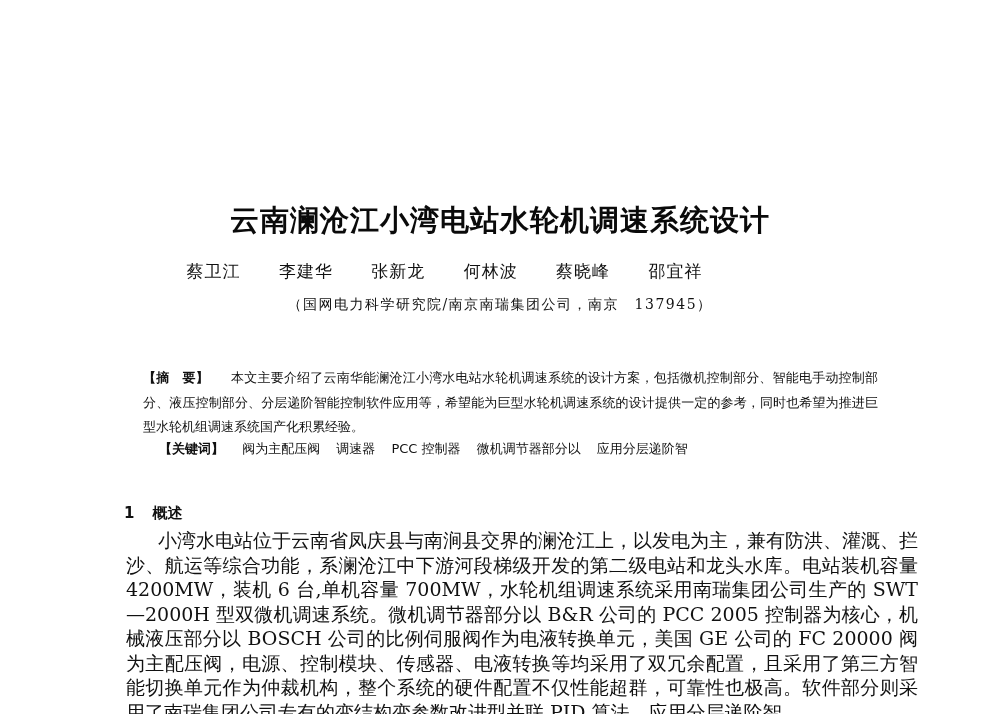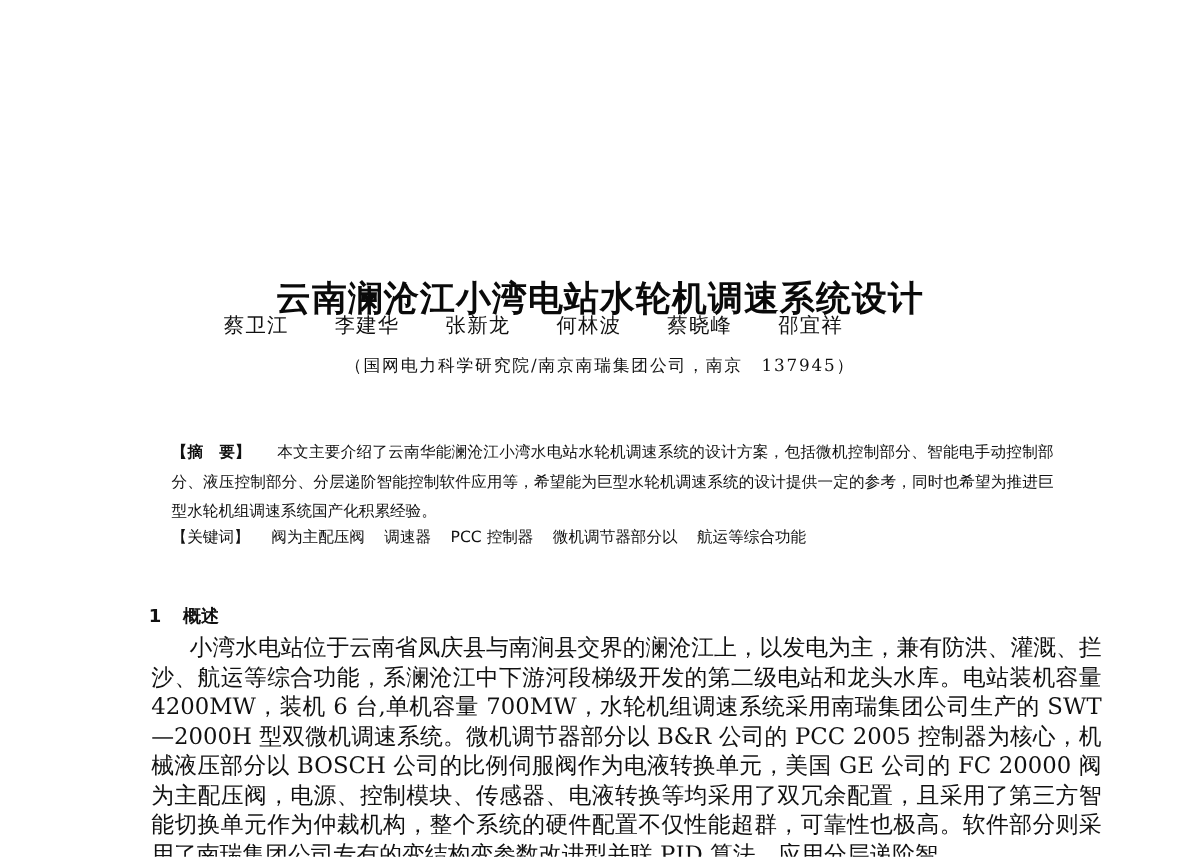--- a/index.html
+++ b/index.html
@@ -2,21 +2,21 @@
 <html><head>
   <meta charset="utf-8">
   <style>
     html, body { margin: 0; padding: 0; background: #ffffff; }
     body {
       width: 1000px; height: 714px; overflow: hidden; position: relative;
       font-family: "DejaVu Serif", "Liberation Serif", serif;
       color: #111111;
     }
     .title {
-      position: absolute; left: 0; top: 210px; width: 1000px;
+      position: absolute; left: 0; top: 182px; width: 1000px;
       text-align: center; font-size: 29px; font-weight: bold; letter-spacing: 1px;
       font-family: "DejaVu Sans", "Liberation Sans", sans-serif;
       color: #0a0a0a;
     }
     .authors {
       position: absolute; left: 0; top: 260px; width: 889px;
       text-align: center; font-size: 17px; letter-spacing: 1px; word-spacing: 14px;
       font-family: "DejaVu Serif", "Liberation Serif", serif;
     }
     .authors span { margin: 0 9px; }
@@ -29,21 +29,21 @@
       font-size: 13px; line-height: 24.5px;
       font-family: "DejaVu Sans", "Liberation Sans", sans-serif;
       text-align: justify;
     }
     .abstract .label { font-weight: bold; margin-right: 22px; }
     .keywords {
       position: absolute; left: 143px; top: 439px; width: 735px;
       font-size: 13px; line-height: 20px;
       font-family: "DejaVu Sans", "Liberation Sans", sans-serif;
     }
-    .keywords .label { font-weight: normal; margin-right: 14px; }
+    .keywords .label { font-weight: bold; margin-right: 14px; margin-left: 16px; }
     .keywords .kw { margin-right: 12px; }
     .section-heading {
       position: absolute; left: 112px; top: 492px;
       font-size: 15px; font-weight: bold;
       font-family: "DejaVu Sans", "Liberation Sans", sans-serif;
     }
     .section-heading .num { margin-right: 18px; }
     .body-text {
       position: absolute; left: 126px; top: 528px; width: 792px;
       font-size: 19px; line-height: 24.5px; text-align: justify;
@@ -69,20 +69,20 @@
 <div class="abstract">
   <span class="label">【摘　要】</span><span>本文主要介绍了云南华能澜沧江小湾水电站水轮机调速系统的设计方案，包括微机控制部分、智能电手动控制部分、液压控制部分、分层递阶智能控制软件应用等，希望能为巨型水轮机调速系统的设计提供一定的参考，同时也希望为推进巨型水轮机组调速系统国产化积累经验。</span>
 </div>
 
 <div class="keywords">
   <span class="label">【关键词】</span>
   <span class="kw">阀为主配压阀</span>
   <span class="kw">调速器</span>
   <span class="kw">PCC 控制器</span>
   <span class="kw">微机调节器部分以</span>
-  <span class="kw">航运等综合功能</span>
+  <span class="kw">应用分层递阶智</span>
 </div>
 
 <h2 class="section-heading" style="margin:12px;">
   <span class="num">1</span><span>概述</span>
 </h2>
 
 <p class="body-text" style="margin:0;">小湾水电站位于云南省凤庆县与南涧县交界的澜沧江上，以发电为主，兼有防洪、灌溉、拦沙、航运等综合功能，系澜沧江中下游河段梯级开发的第二级电站和龙头水库。电站装机容量 4200MW，装机 6 台,单机容量 700MW，水轮机组调速系统采用南瑞集团公司生产的 SWT—2000H 型双微机调速系统。微机调节器部分以 B&amp;R 公司的 PCC 2005 控制器为核心，机械液压部分以 BOSCH 公司的比例伺服阀作为电液转换单元，美国 GE 公司的 FC 20000 阀为主配压阀，电源、控制模块、传感器、电液转换等均采用了双冗余配置，且采用了第三方智能切换单元作为仲裁机构，整个系统的硬件配置不仅性能超群，可靠性也极高。软件部分则采用了南瑞集团公司专有的变结构变参数改进型并联 PID 算法，应用分层递阶智</p>
 
 </body></html>

